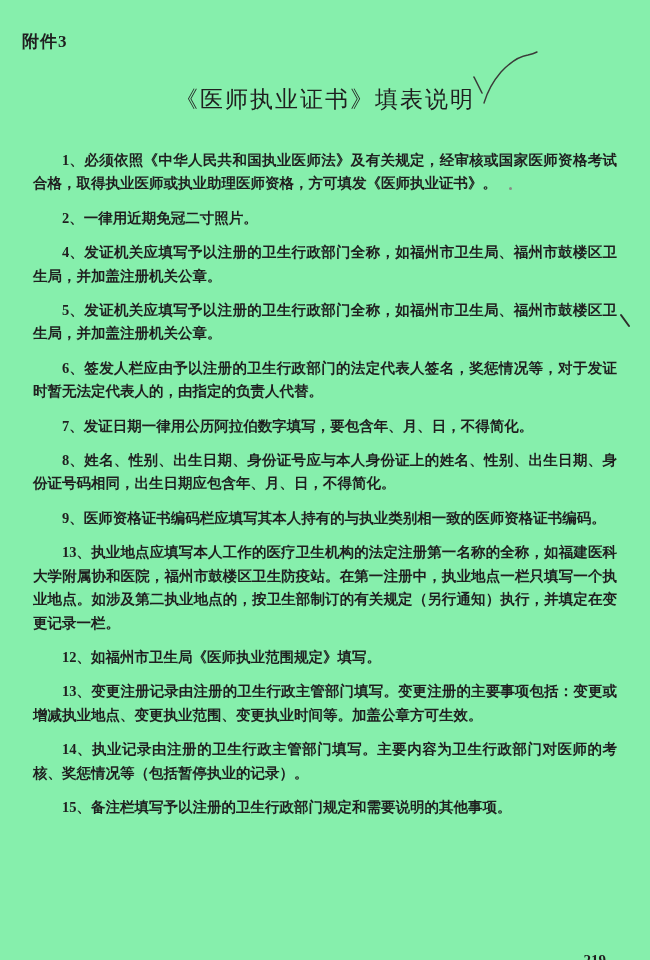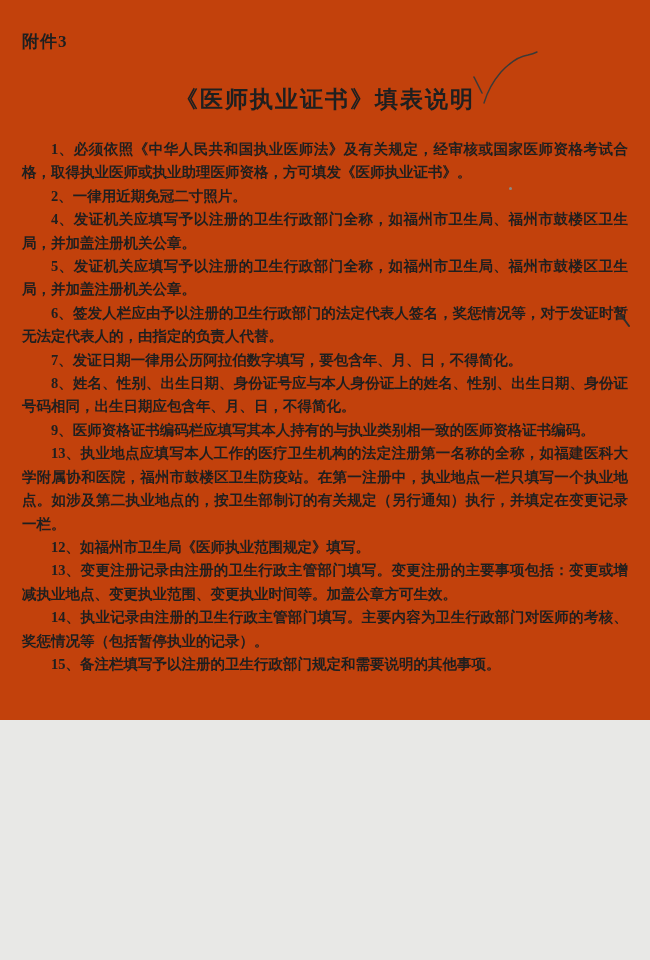--- a/index.html
+++ b/index.html
@@ -4,43 +4,43 @@
 <style>
   html, body {
     margin: 0;
     padding: 0;
     background: #e8e8e6;
     font-family: "Liberation Serif", serif;
   }
   .page {
     position: relative;
     width: 650px;
-    height: 720px;
+    height: 960px;
     margin: 0 auto;
-    background: #c2410c;
+    background: #86efac;
     color: #1f1f1f;
     overflow: hidden;
   }
   .attachment {
     position: absolute;
     left: 22px;
     top: 30px;
     font-size: 17px;
     font-weight: bold;
     letter-spacing: 1px;
   }
   .title {
     position: absolute;
     left: 0;
     top: 84px;
     width: 100%;
     margin: 0;
     text-align: center;
     font-size: 23px;
-    font-weight: bold;
+    font-weight: normal;
     letter-spacing: 2px;
   }
   .check-svg {
     position: absolute;
     left: 463px;
     top: 44px;
     width: 90px;
     height: 68px;
     pointer-events: none;
   }
@@ -48,21 +48,21 @@
     position: absolute;
     left: 22px;
     right: 22px;
     top: 138px;
     font-size: 14.5px;
     line-height: 23.4px;
     font-weight: bold;
     text-align: justify;
   }
   .body p {
-    margin: 0;
+    margin: 11px;
     text-indent: 2em;
   }
   .tick-mark {
     position: absolute;
     left: 618px;
     top: 313px;
     width: 14px;
     height: 16px;
     pointer-events: none;
   }

